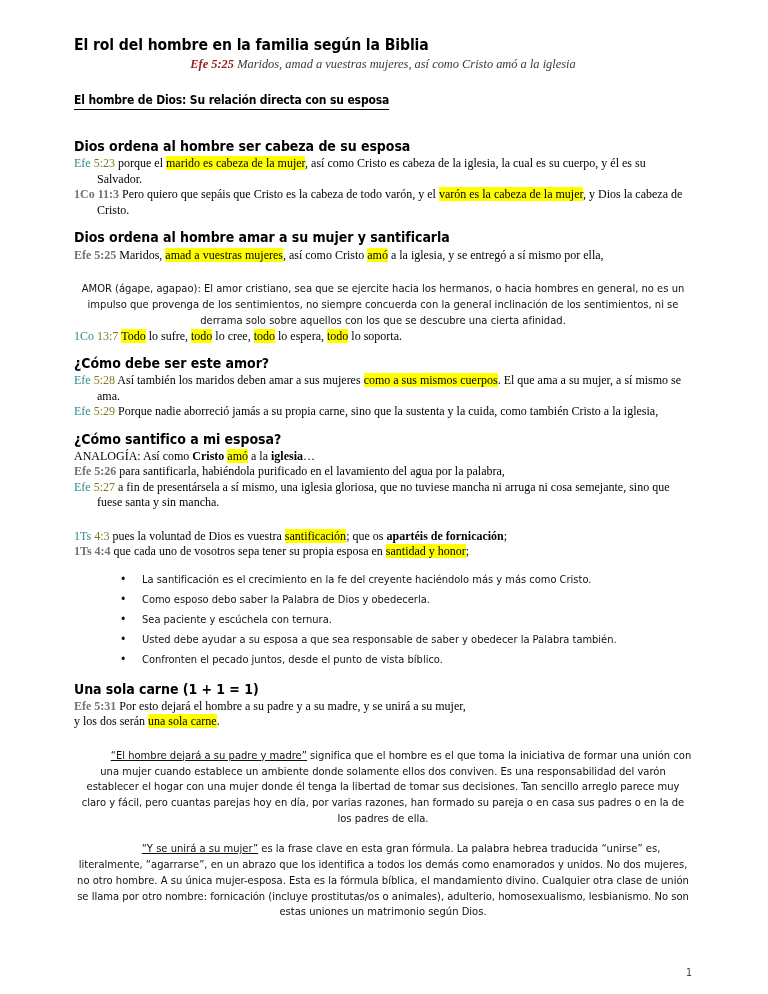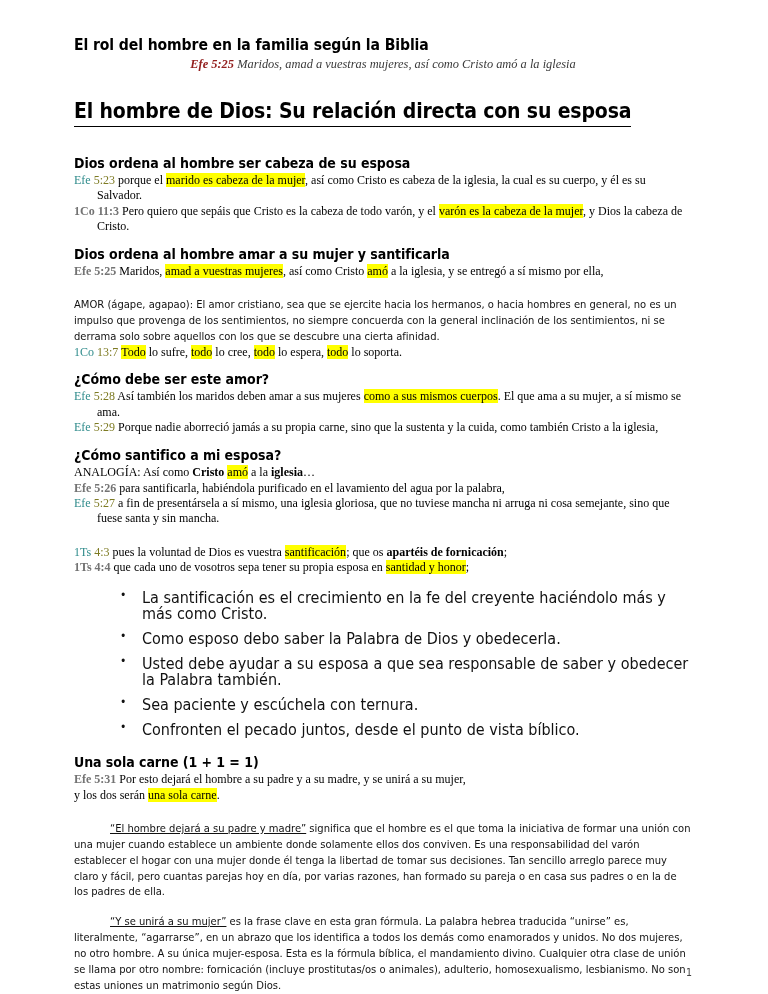--- a/index.html
+++ b/index.html
@@ -43,22 +43,22 @@
   }
   .doc-subtitle .ref-bold-red {
     font-weight: bold;
     font-style: italic;
     color: #93201f;
   }
 
   h2.section-title {
     font-family: "DejaVu Sans Condensed", "Liberation Sans Narrow", "Liberation Sans", sans-serif;
     font-weight: bold;
-    font-size: 21px;
-    margin: 8px 0 14px 0;
+    font-size: 12px;
+    margin: 0 0 14px 0;
     padding: 0 0 1px 0;
     display: inline-block;
     border-bottom: 1.6px solid #000;
     line-height: 1.25;
     letter-spacing: -0.15px;
   }
   .section-title-wrap { margin: 0 0 13px 0; }
 
   h3.sub-head {
     font-family: "DejaVu Sans Condensed", "Liberation Sans Narrow", "Liberation Sans", sans-serif;
@@ -79,42 +79,42 @@
     text-indent: -23px;
   }
   .verse.no-indent { padding-left: 0; text-indent: 0; }
 
   
   .body-para {
     font-family: "DejaVu Sans Condensed", "Liberation Sans Narrow", "Liberation Sans", sans-serif;
     font-size: 11.1px;
     line-height: 1.43;
     margin: 0;
-    text-align: left;
+    text-align: center;
     color: #111;
   }
 
   
   .ref-teal  { color: #2e8b8b; }
   .ref-olive { color: #7d7a22; }
   .ref-red   { color: #737373; font-weight: bold; }
 
   .hl { background: #ffff00; }
   .b  { font-weight: bold; }
   .u  { text-decoration: underline; margin-left: 36px; }
 
   
   ul.bullets {
     margin: 0;
     padding: 0 0 0 46px;
     list-style: none;
   }
   ul.bullets li {
     font-family: "DejaVu Sans Condensed", "Liberation Sans Narrow", "Liberation Sans", sans-serif;
-    font-size: 16px;
+    font-size: 11px;
     line-height: 1.0;
     margin: 0 0 9px 0;
     position: relative;
     padding-left: 22px;
     color: #111;
   }
   ul.bullets li::before {
     content: "\2022";
     position: absolute;
     left: 0;
@@ -198,22 +198,22 @@
   <div>
       <p class="verse"><span><span class="ref-teal">1Ts </span><span class="ref-olive">4:3</span></span><span>  </span><span>pues la voluntad de Dios es vuestra </span><span class="hl">santificación</span><span>;  que os </span><span class="b">apartéis de fornicación</span><span>;</span></p>
       <p class="verse"><span><span class="ref-red">1Ts 4:4</span></span><span>  </span><span>que cada uno de vosotros sepa tener su propia esposa en </span><span class="hl">santidad y honor</span><span>;</span></p>
     </div>
 
   <div class="spacer-m"></div>
 
   <ul class="bullets">
       <li>La santificación es el crecimiento en la fe del creyente haciéndolo más y más como Cristo.</li>
       <li>Como esposo debo saber la Palabra de Dios y obedecerla.</li>
+      <li>Sea paciente y escúchela con ternura.</li>
       <li>Usted debe ayudar a su esposa a que sea responsable de saber y obedecer la Palabra también.</li>
-      <li>Sea paciente y escúchela con ternura.</li>
       <li>Confronten el pecado juntos, desde el punto de vista bíblico.</li>
     </ul>
 
   <div class="spacer-xs"></div>
 
   <h3 class="sub-head">Una sola carne (1 + 1 = 1)</h3>
   <div>
       <p class="verse"><span><span class="ref-red">Efe 5:31</span></span><span>  </span><span>Por esto dejará el hombre a su padre y a su madre,  y se unirá a su mujer,</span></p>
     </div>
   <p class="verse no-indent"><span>y los dos serán </span><span class="hl">una sola carne</span><span>.</span></p>

